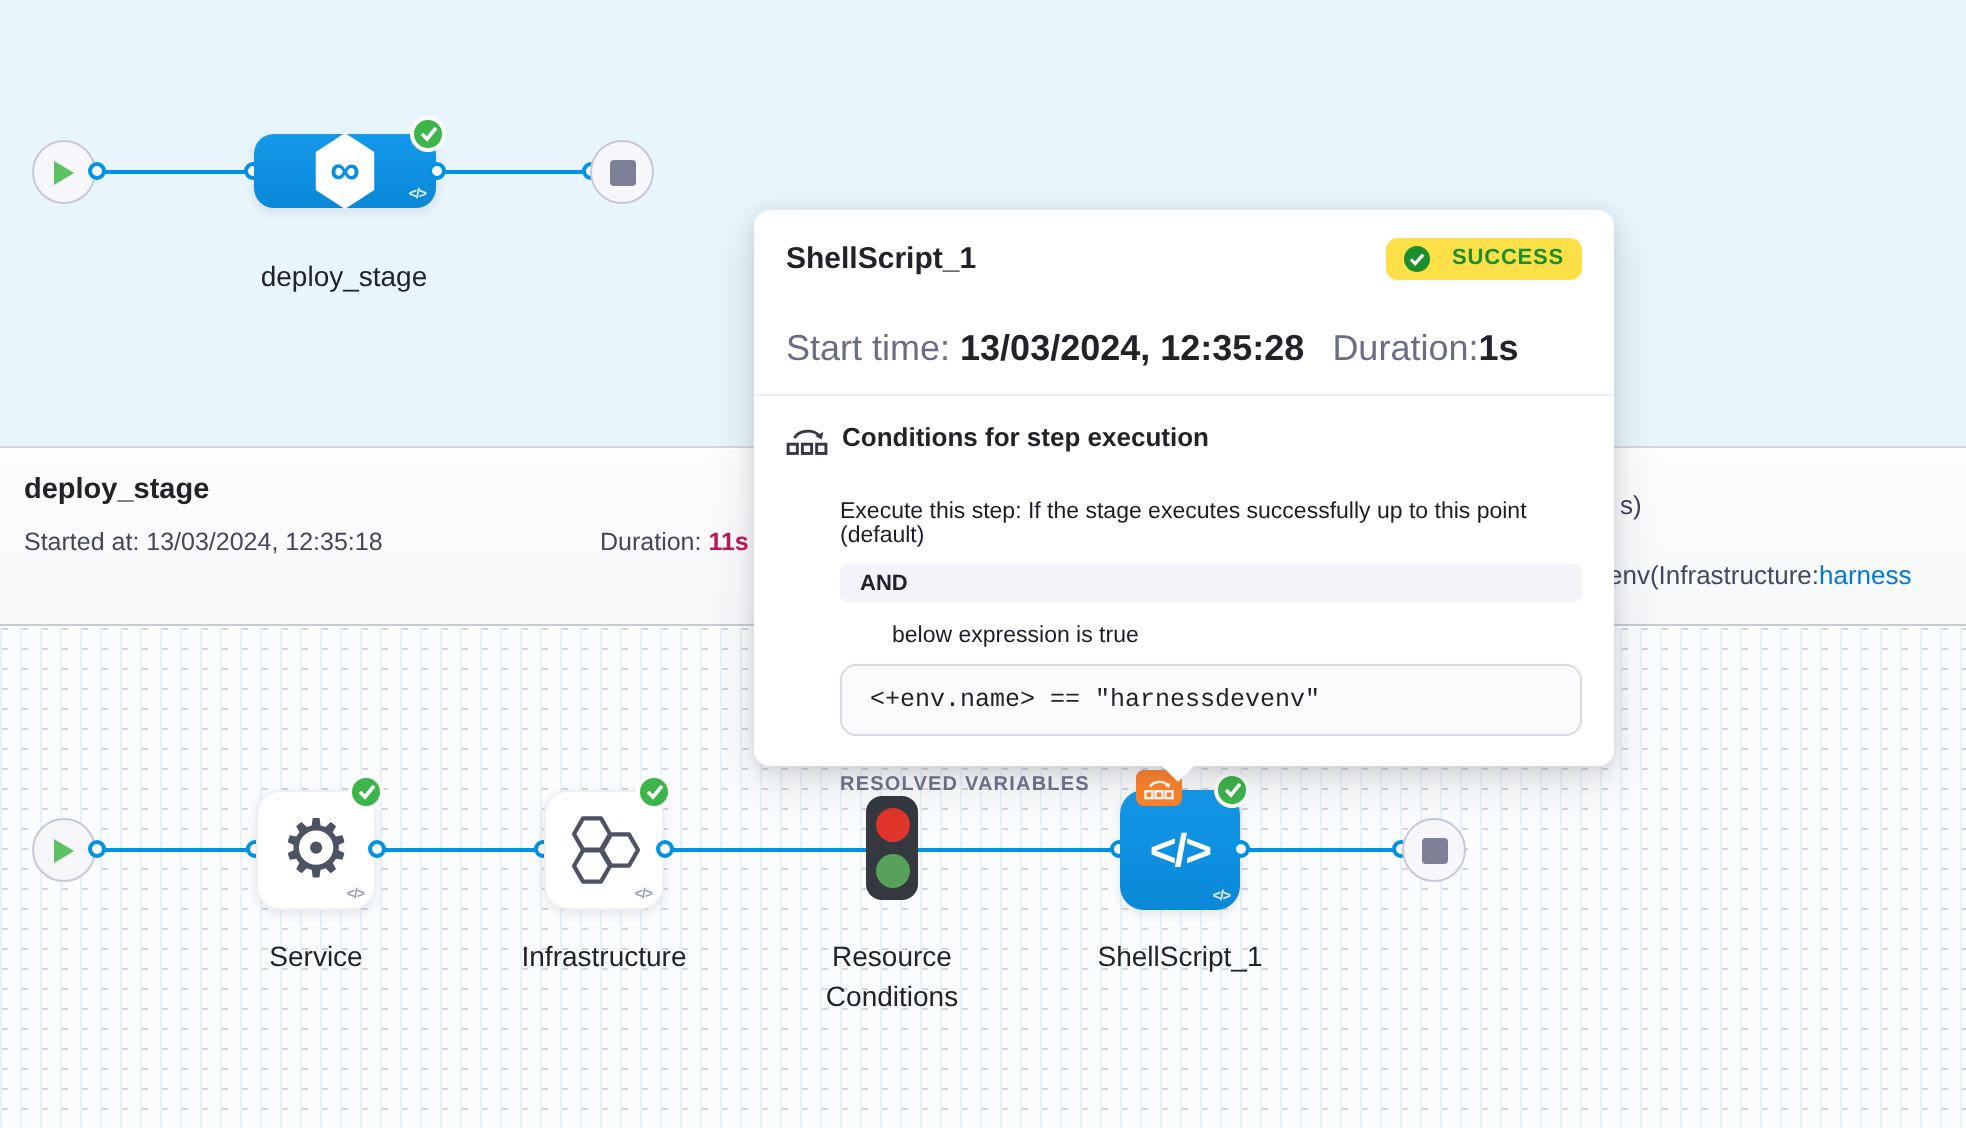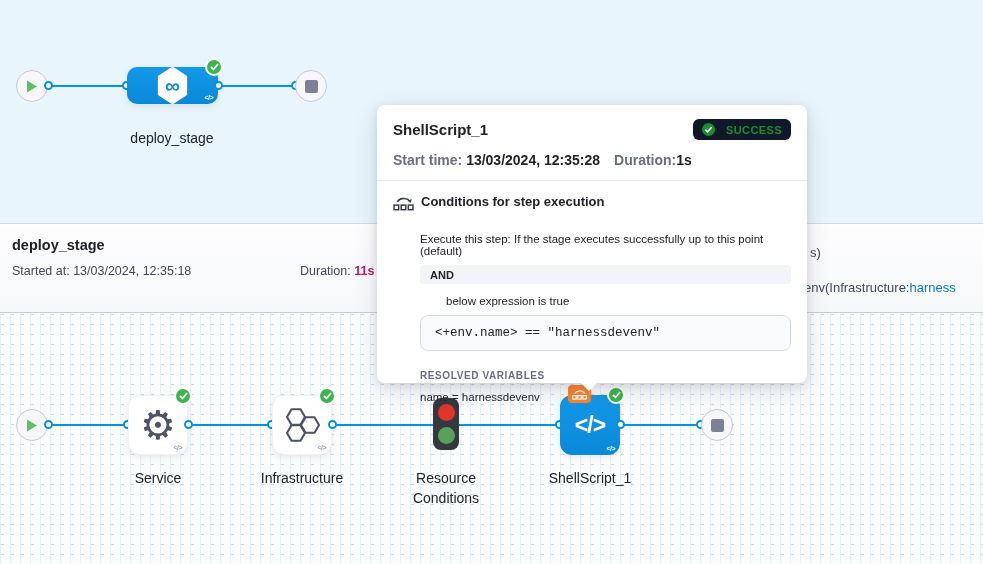--- a/index.html
+++ b/index.html
@@ -54,23 +54,23 @@
   .band-partial-2 .lnk { color:#0278d5; }
 
   
   .popover { position:absolute; left:377px; top:105px; width:430px; height:278px; background:#fff;
     border-radius:8px; box-shadow:0 8px 24px rgba(40,41,61,.14), 0 2px 8px rgba(96,97,112,.16); z-index:5; }
   .popover .caret { position:absolute; left:203px; bottom:-8px; width:0; height:0;
     border-left:9px solid transparent; border-right:9px solid transparent; border-top:9px solid #fff; }
   .pop-header { padding:14px 16px 12px 16px; border-bottom:1px solid #ececf2; }
   .pop-title-row { display:flex; align-items:center; justify-content:space-between; }
   .pop-title { font-size:15px; font-weight:bold; }
-  .status-badge { background:#0f172a; color:#1b8e2d; font-size:11px; font-weight:bold; letter-spacing:.4px;
-    border-radius:6px; padding:4px 9px; display:flex; align-items:center; gap:11px; }
-  .pop-times { margin-top:12px; font-size:14px; color:#6b6d85;font-weight:bold; }
+  .status-badge { background:#fde047; color:#1b8e2d; font-size:11px; font-weight:bold; letter-spacing:.4px;
+    border-radius:6px; padding:4px 9px; display:flex; gap:11px; }
+  .pop-times { margin-top:24px; font-size:18px; color:#6b6d85; }
   .pop-times b { color:#22222a; }
   .pop-times .gap { display:inline-block; width:14px; }
   .pop-body { padding:13px 16px 16px 16px; }
   .cond-head { display:flex; align-items:flex-start; gap:7px; }
   .cond-head .title { font-size:13px; font-weight:bold; }
   .cond-content { margin-left:27px; margin-top:21px; }
   .exec-line { font-size:11.5px; color:#1c1c28; }
   .and-bar { margin-top:8px; background:#f3f3fa; border-radius:4px; height:19px; display:flex;
     align-items:center; padding-left:10px; font-size:11px; font-weight:bold; color:#22222a; }
   .below-line { margin-top:11px; font-size:11.5px; color:#1c1c28;padding-left:26px; }
@@ -231,16 +231,15 @@
         <polygon points="17,8.3 13.9,6.6 17.8,4.7" fill="#383946"></polygon>
         </svg>
       <span class="title">Conditions for step execution</span>
     </div>
     <div class="cond-content">
       <div class="exec-line">Execute this step: If the stage executes successfully up to this point (default)</div>
       <div class="and-bar">AND</div>
       <div class="below-line">below expression is true</div>
       <div class="expr-box">&lt;+env.name&gt; == "harnessdevenv"</div>
       <div class="resolved-h">RESOLVED VARIABLES</div>
-      <div class="resolved-v">name = harnessdevenv</div>
     </div>
   </div>
 </div>
 
 </body></html>

